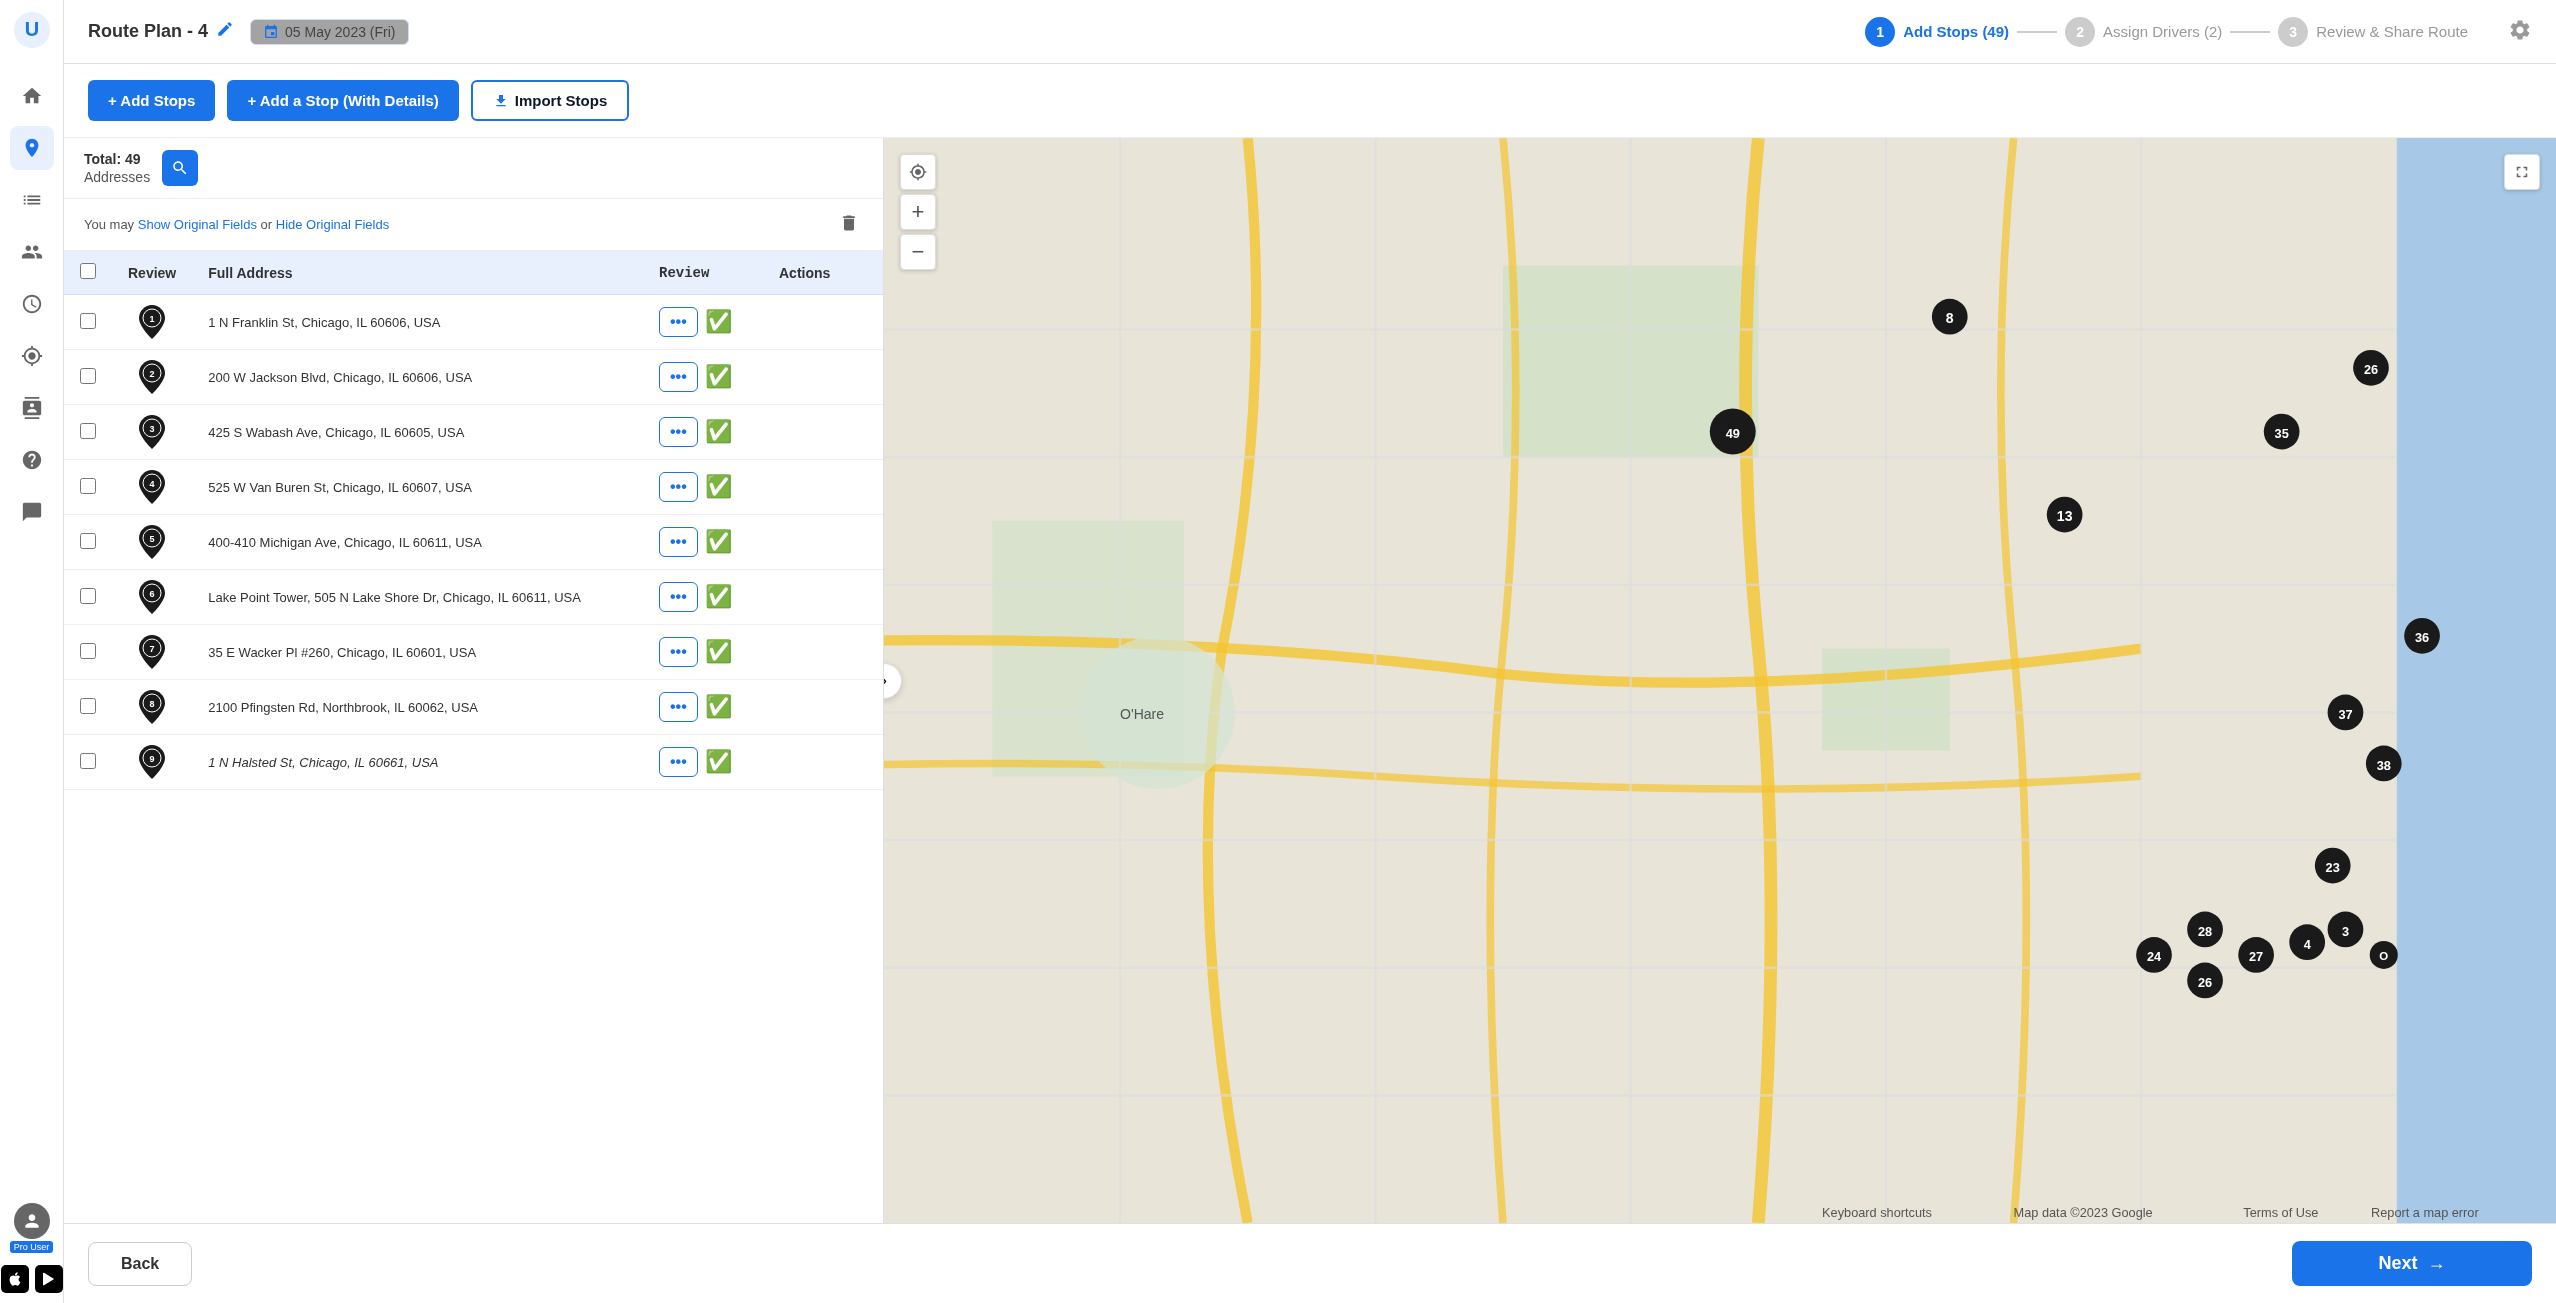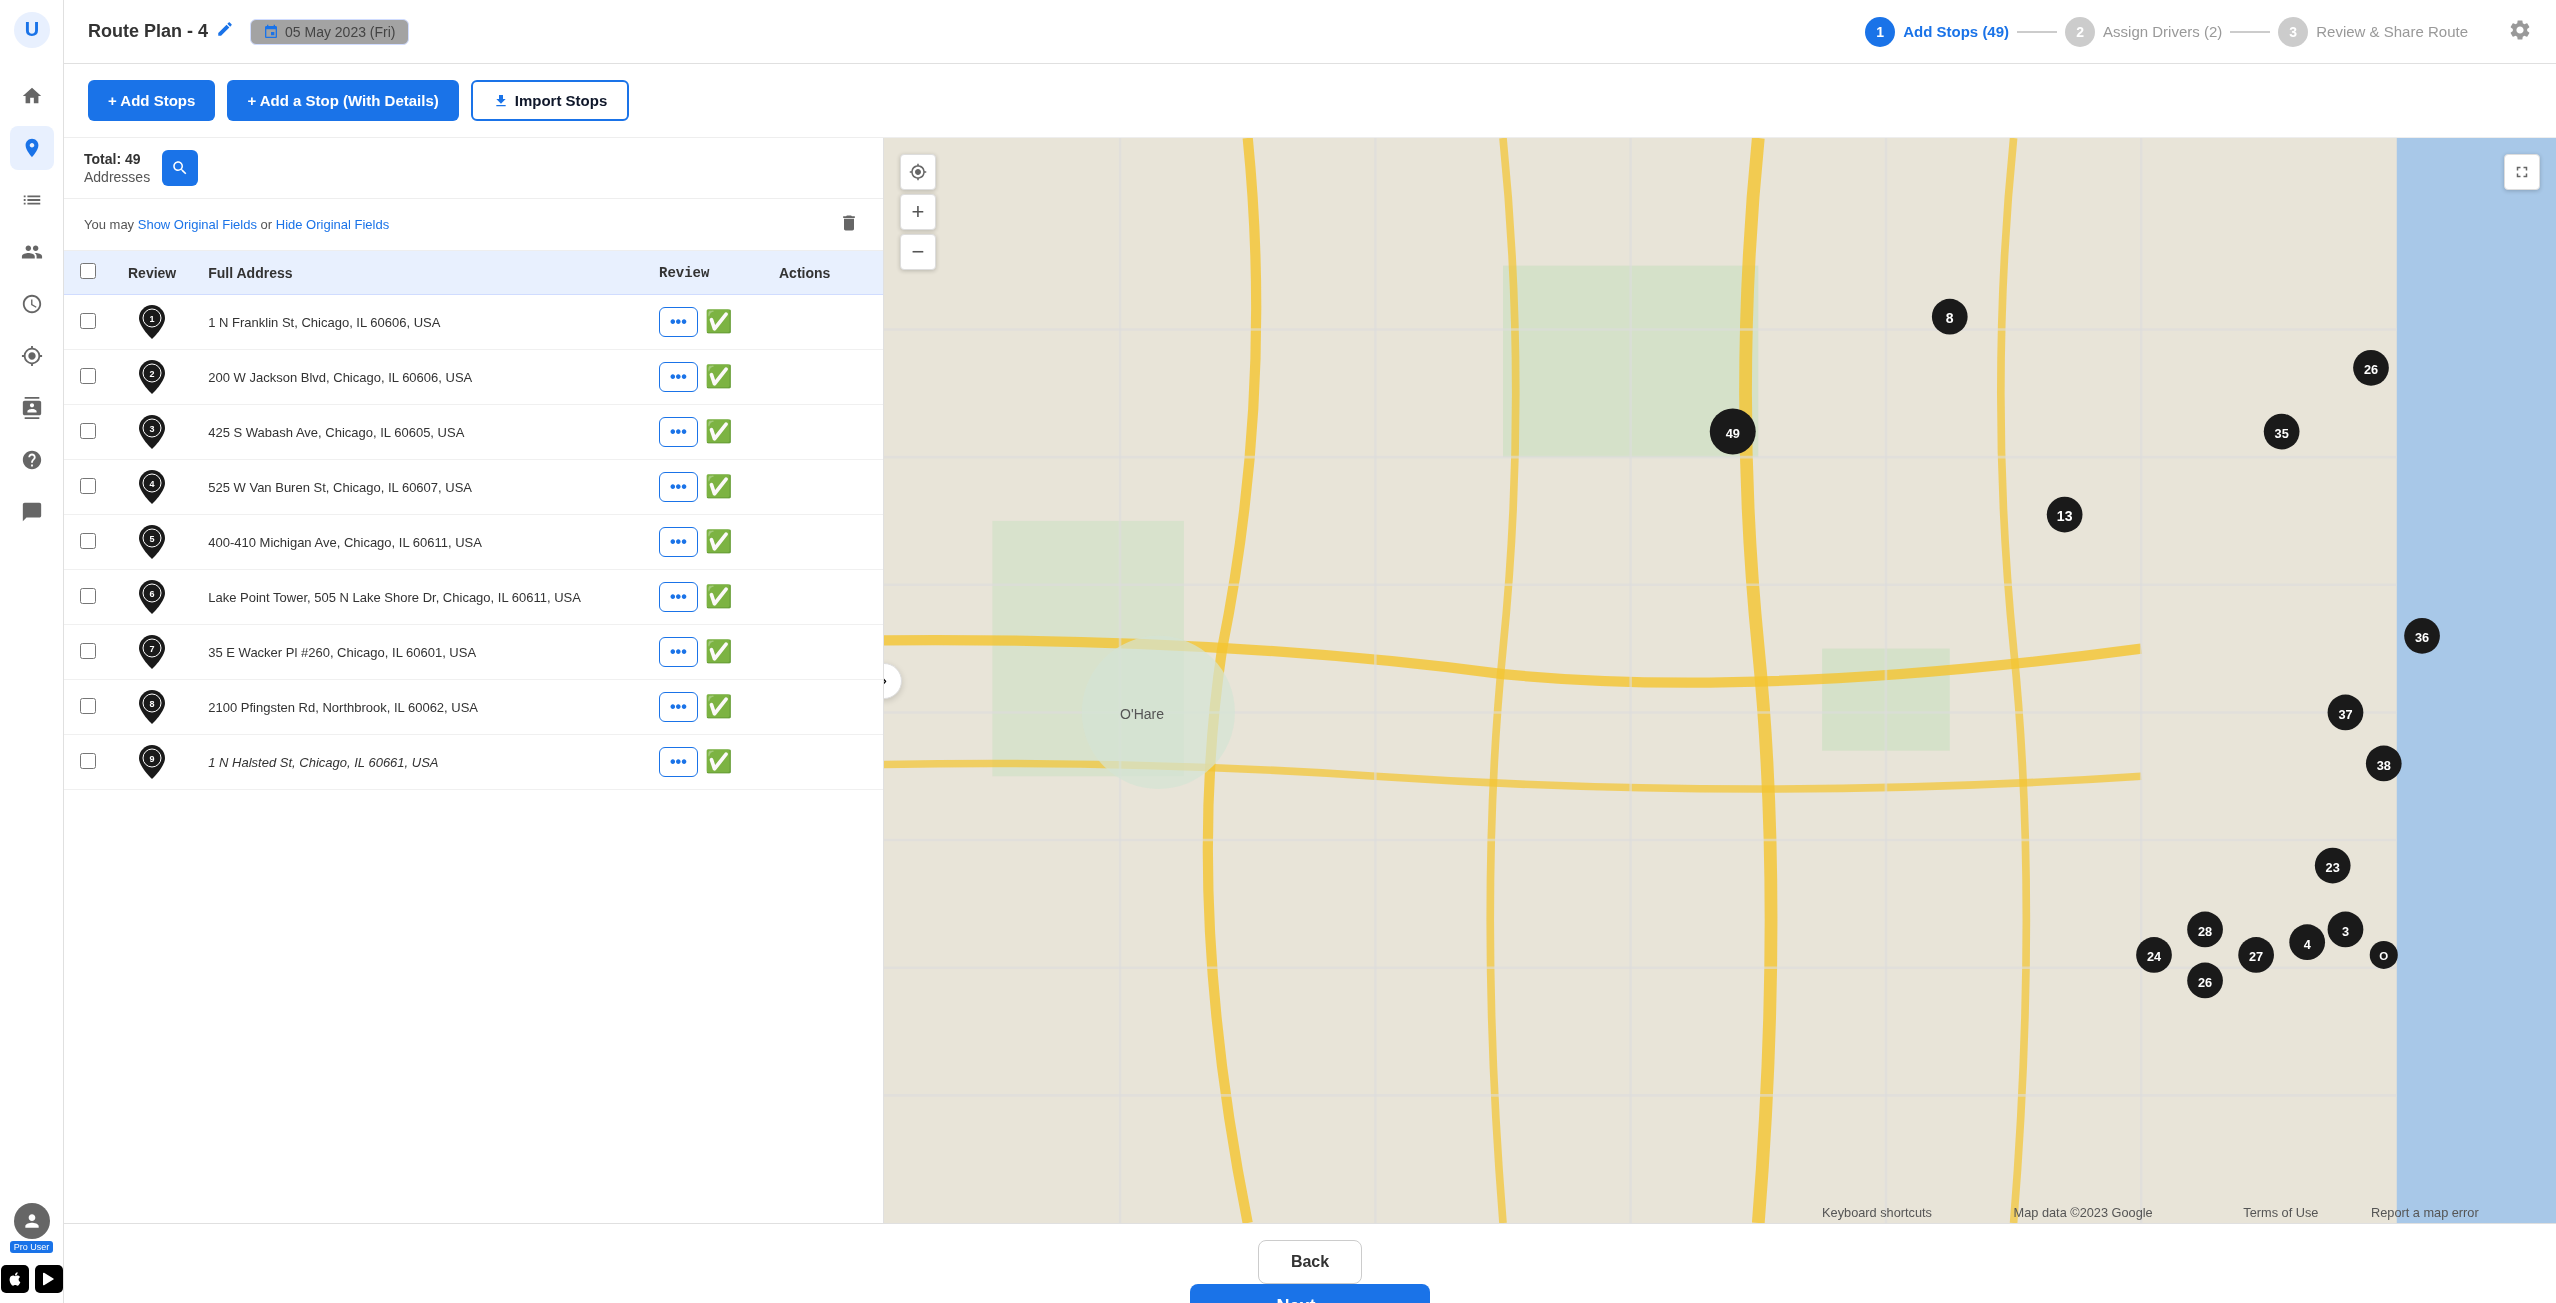--- a/index.html
+++ b/index.html
@@ -129,21 +129,20 @@
       width: 36px; height: 36px; background: white; border-radius: 50%; border: 1px solid #ddd;
       display: flex; align-items: center; justify-content: center; cursor: pointer; font-size: 18px;
       box-shadow: 0 2px 6px rgba(0,0,0,0.15); z-index: 10;
     }
 
     
     .footer {
       background: white; border-top: 1px solid #e0e0e0; padding: 16px 24px;
       display: flex; justify-content: space-between; align-items: center;
       height: 80px;
-      flex-direction: column;
     }
     .btn-back {
       background: white; color: #333; border: 1.5px solid #ccc;
       border-radius: 8px; padding: 12px 32px; font-size: 16px; font-weight: 600; cursor: pointer;
     }
     .btn-next {
       background: #1a73e8; color: white; border: none; border-radius: 8px;
       padding: 12px 48px; font-size: 18px; font-weight: 700; cursor: pointer;
       display: flex; align-items: center; gap: 10px; min-width: 240px; justify-content: center;
     }

